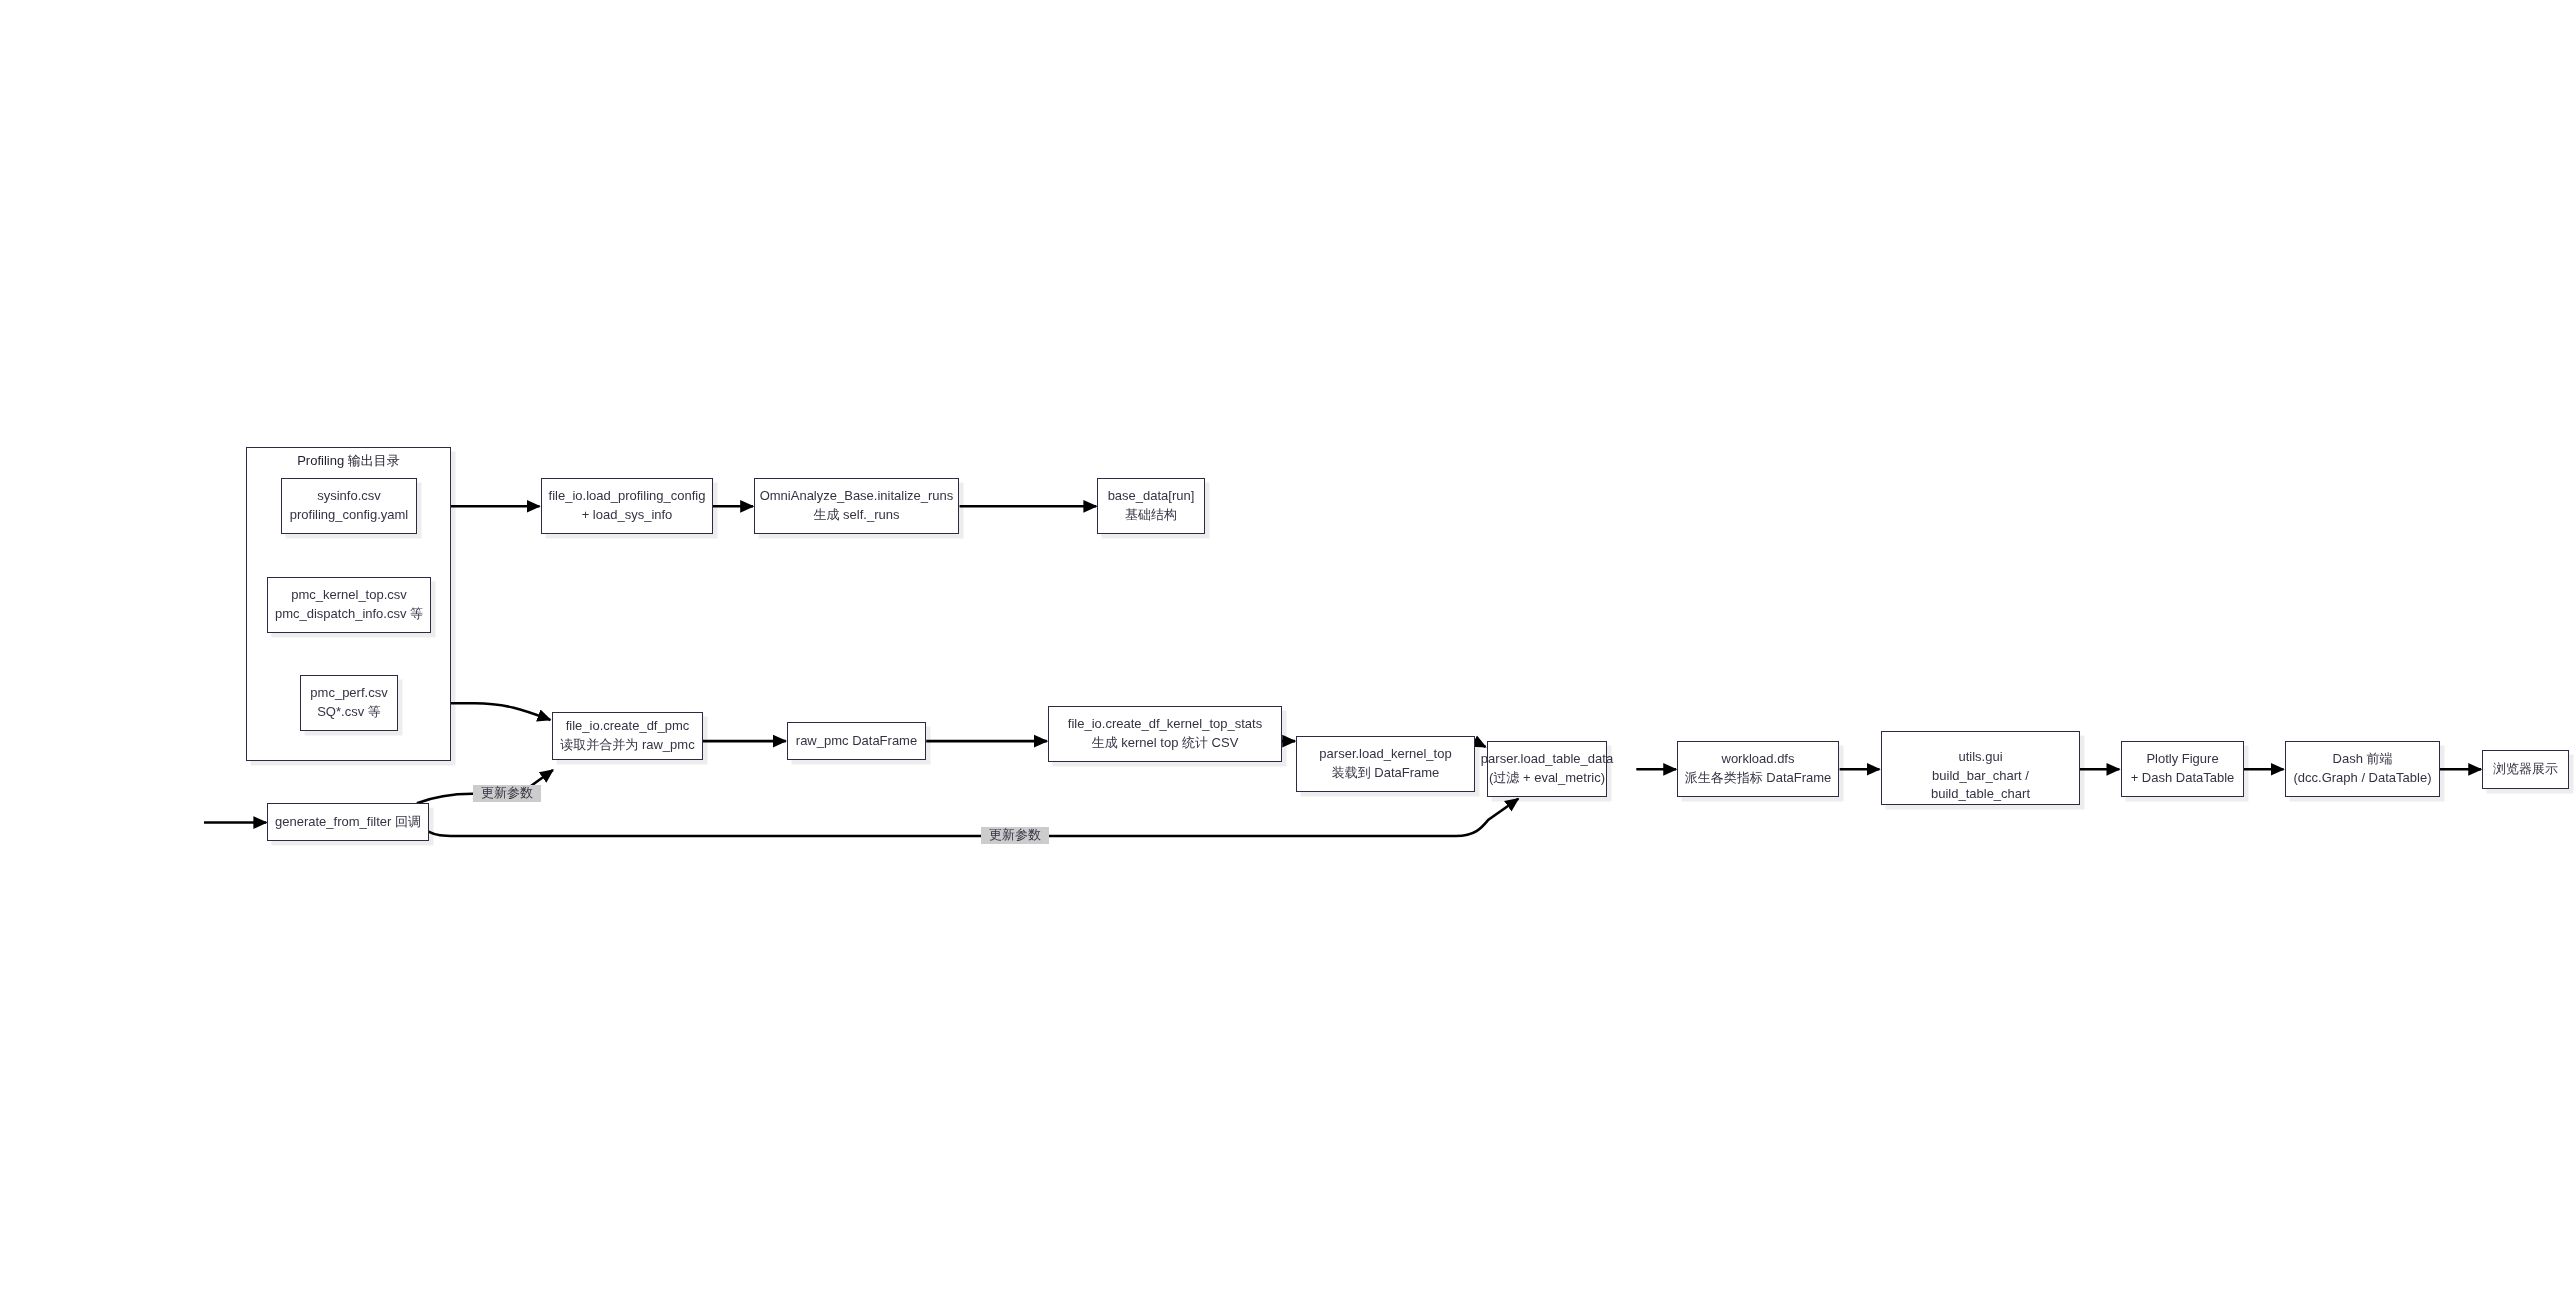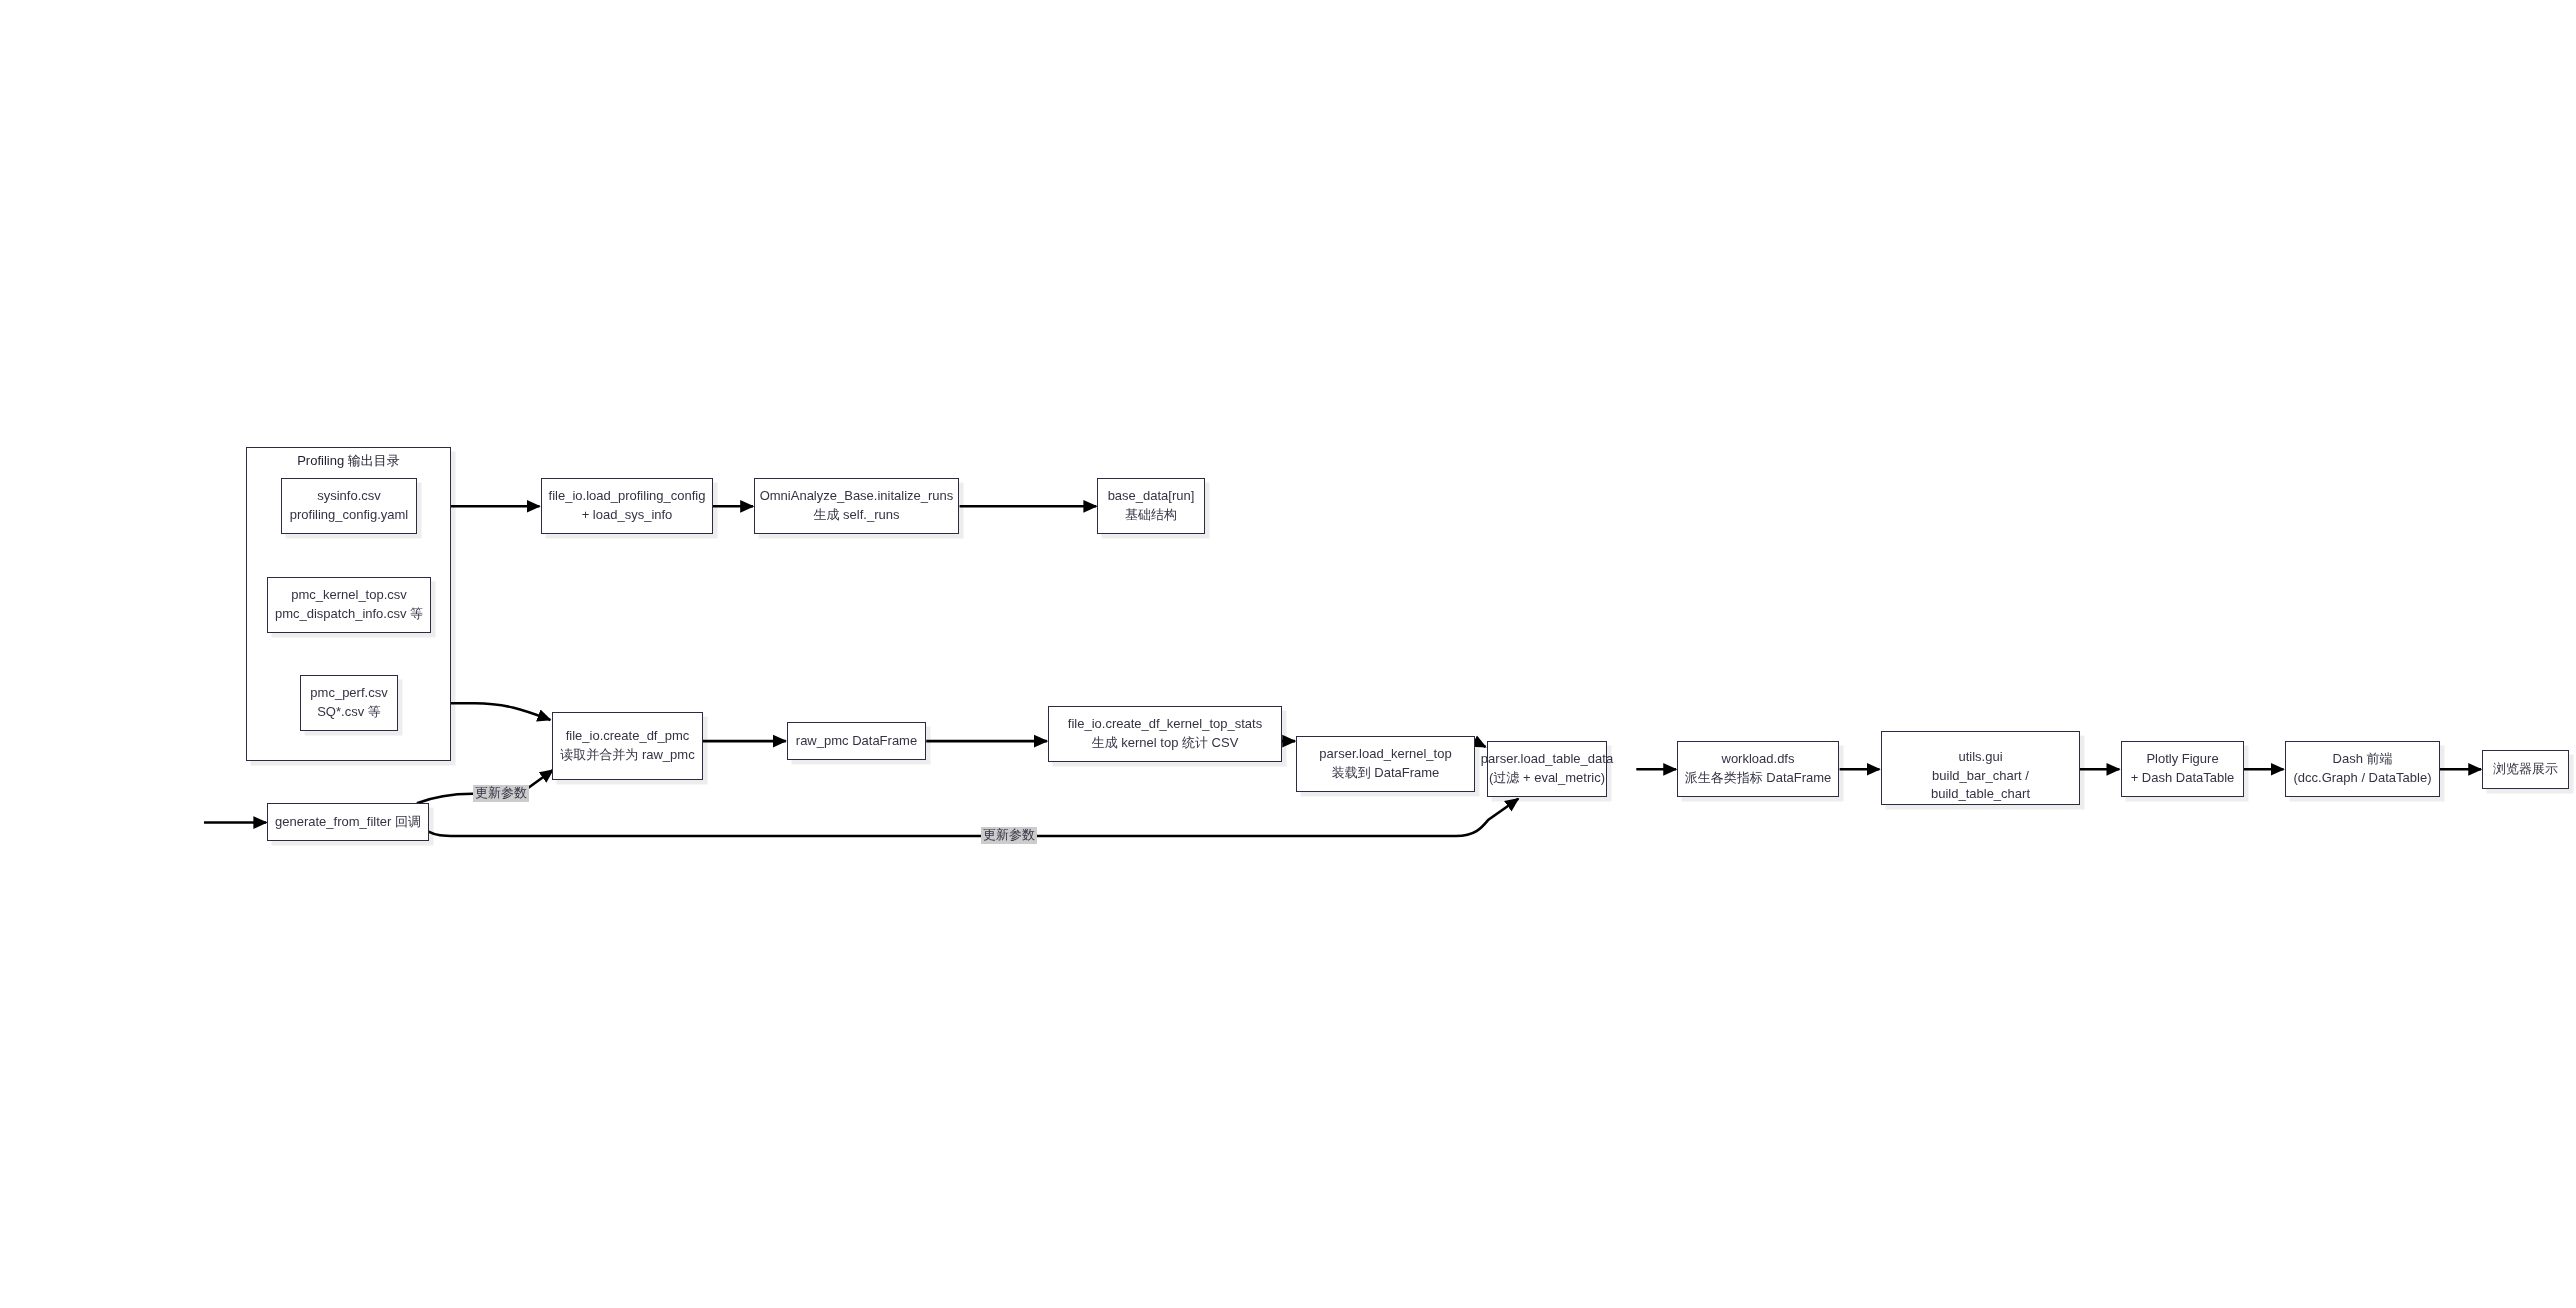--- a/index.html
+++ b/index.html
@@ -8,21 +8,21 @@
   #canvas { position: absolute; left: 0; top: 0; width: 2576px; height: 1309px; }
   .node { position: absolute; box-sizing: border-box; border: 1.9px solid #2b2b45;
           background: #ffffff; box-shadow: 4.5px 4.5px 0 rgba(0,0,0,0.07);
           display: flex; flex-direction: column; align-items: center; justify-content: center;
           text-align: center; color: #333344; font-size: 13px; line-height: 18.6px; }
   .group { position: absolute; box-sizing: border-box; border: 1.9px solid #2b2b45;
            background: #ffffff; box-shadow: 4.5px 4.5px 0 rgba(0,0,0,0.07); }
   .group-title { position: absolute; left: 0; right: 0; top: 3.8px; text-align: center;
                  font-size: 13px; color: #1f1f2e; }
   .edge-label { position: absolute; background: #cccccc; color: #333344; font-size: 13px;
-                line-height: 16.7px; padding: 0 2px; white-space: nowrap; }
+                line-height: 16.7px; padding: 0 8px; white-space: nowrap; }
   svg.edges { position: absolute; left: 0; top: 0; }
   .line { fill: none; stroke: #000000; stroke-width: 4; }
 </style>
 </head>
 <body>
 
 <div id="canvas">
 
   <svg class="edges" width="2576" height="1309" viewBox="0 0 4016 2040">
     <defs>
@@ -99,21 +99,21 @@
   <div class="node" style="left:1097px; top:478px; width:108px; height:56px;">
     <span>base_data[run]</span>
     <span>基础结构</span>
   </div>
 
 
   <div class="node" style="left:267px; top:803px; width:162px; height:38px;">
     <span>generate_from_filter 回调</span>
   </div>
 
-  <div class="node" style="left:552px; top:712px; width:151px; height:68px;">
+  <div class="node" style="left:552px; top:712px; width:151px; height:48px;">
     <span>file_io.create_df_pmc</span>
     <span>读取并合并为 raw_pmc</span>
   </div>
 
   <div class="node" style="left:787px; top:722px; width:139px; height:38px;">
     <span>raw_pmc DataFrame</span>
   </div>
 
   <div class="node" style="left:1048px; top:706px; width:234px; height:56px;">
     <span>file_io.create_df_kernel_top_stats</span>

